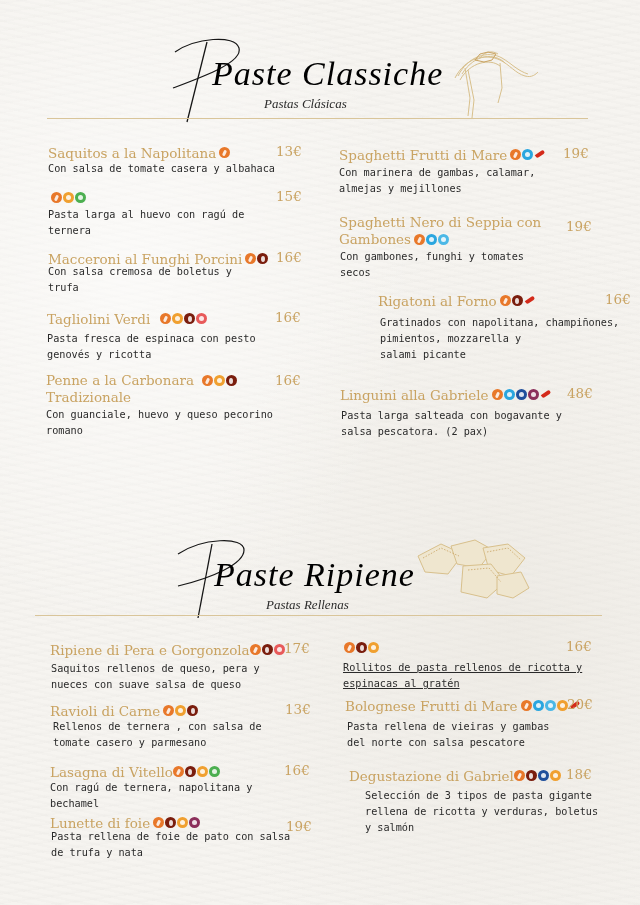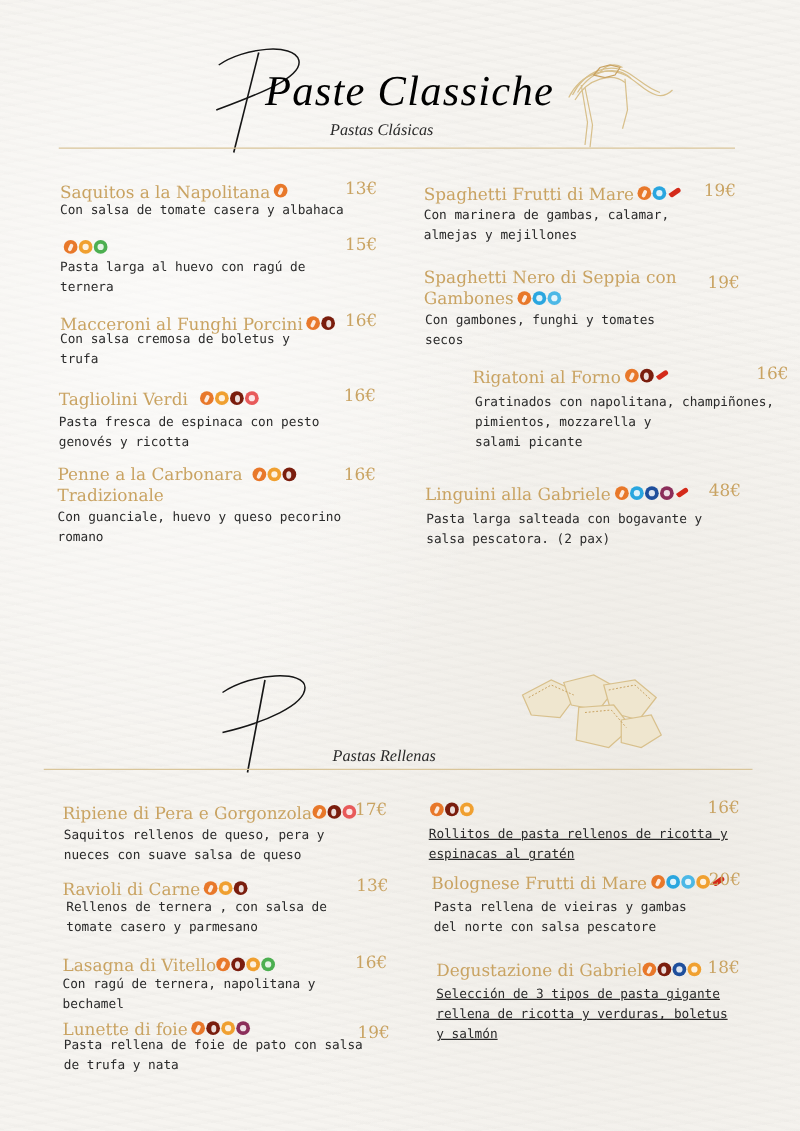--- a/index.html
+++ b/index.html
@@ -233,20 +233,21 @@
     <g fill="none" stroke="#c9a362" stroke-width="0.8" stroke-dasharray="1.5 1.5">
       <path d="M10 22 L28 12 L46 20"></path>
       <path d="M55 34 L76 32 L88 46"></path>
       <path d="M74 16 L95 12 L108 24"></path>
     </g>
   </svg>
   <svg class="flourish" style="left:172px;top:10px;" width="80" height="90" viewBox="0 0 80 90">
     <path d="M6 24 C30 8,72 6,72 20 C72 34,40 48,6 56" fill="none" stroke="#161616" stroke-width="1.2"></path>
     <path d="M40 14 L26 88" fill="none" stroke="#161616" stroke-width="1.3"></path>
   </svg>
+  <div class="script-title" style="left:214px;top:36px;font-size:34px;">Paste Ripiene</div>
   <div class="script-sub" style="left:266px;top:77px;">Pastas Rellenas</div>
   <div class="divider" style="left:35px;top:95px;width:567px;"></div>
 </div>
 
 <div class="item" style="left:50px;top:640px;width:260px;">
   <span class="item-name">Ripiene di Pera e Gorgonzola</span><span class="icons" style="margin-left:0;">
       <span class="al gluten"></span>
       <span class="al egg"></span>
       <span class="al nuts"></span>
     </span>
@@ -315,16 +316,16 @@
 </div>
 
 <div class="item" style="left:349px;top:766px;width:260px;">
   <span class="item-name">Degustazione di Gabriel</span><span class="icons" style="margin-left:0;">
       <span class="al gluten"></span>
       <span class="al egg"></span>
       <span class="al fish"></span>
       <span class="al lactose"></span>
     </span>
   <div class="item-price" style="left:217px;top:0;">18€</div>
-  <div class="item-desc" style="left:0;top:22px;text-decoration:underline;">Selección de 3 tipos de pasta gigante
+  <div class="item-desc" style="left:16px;top:22px;">Selección de 3 tipos de pasta gigante
 rellena de ricotta y verduras, boletus
 y salmón</div>
 </div>
 
 </body></html>

